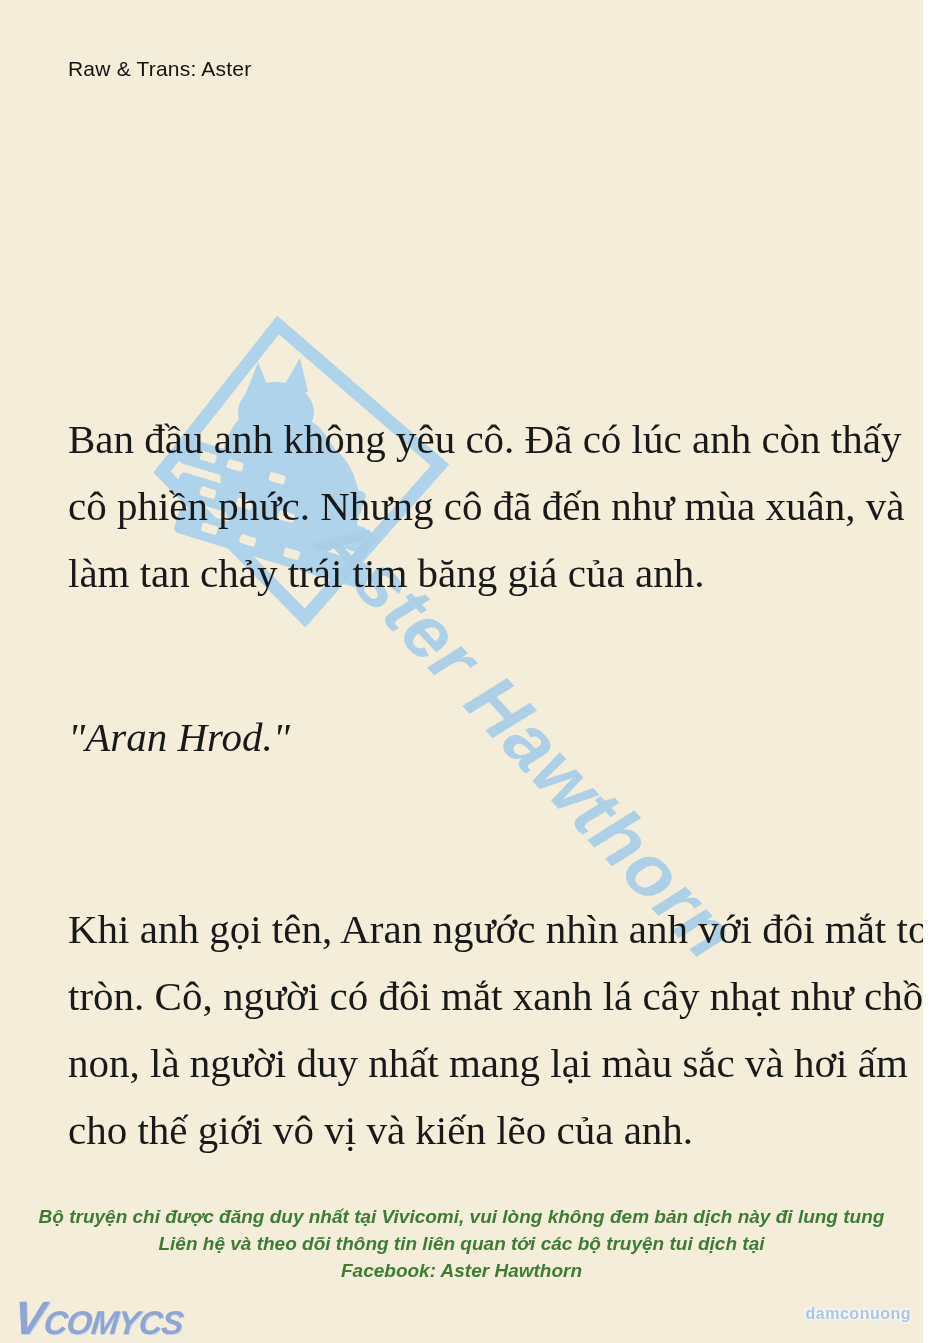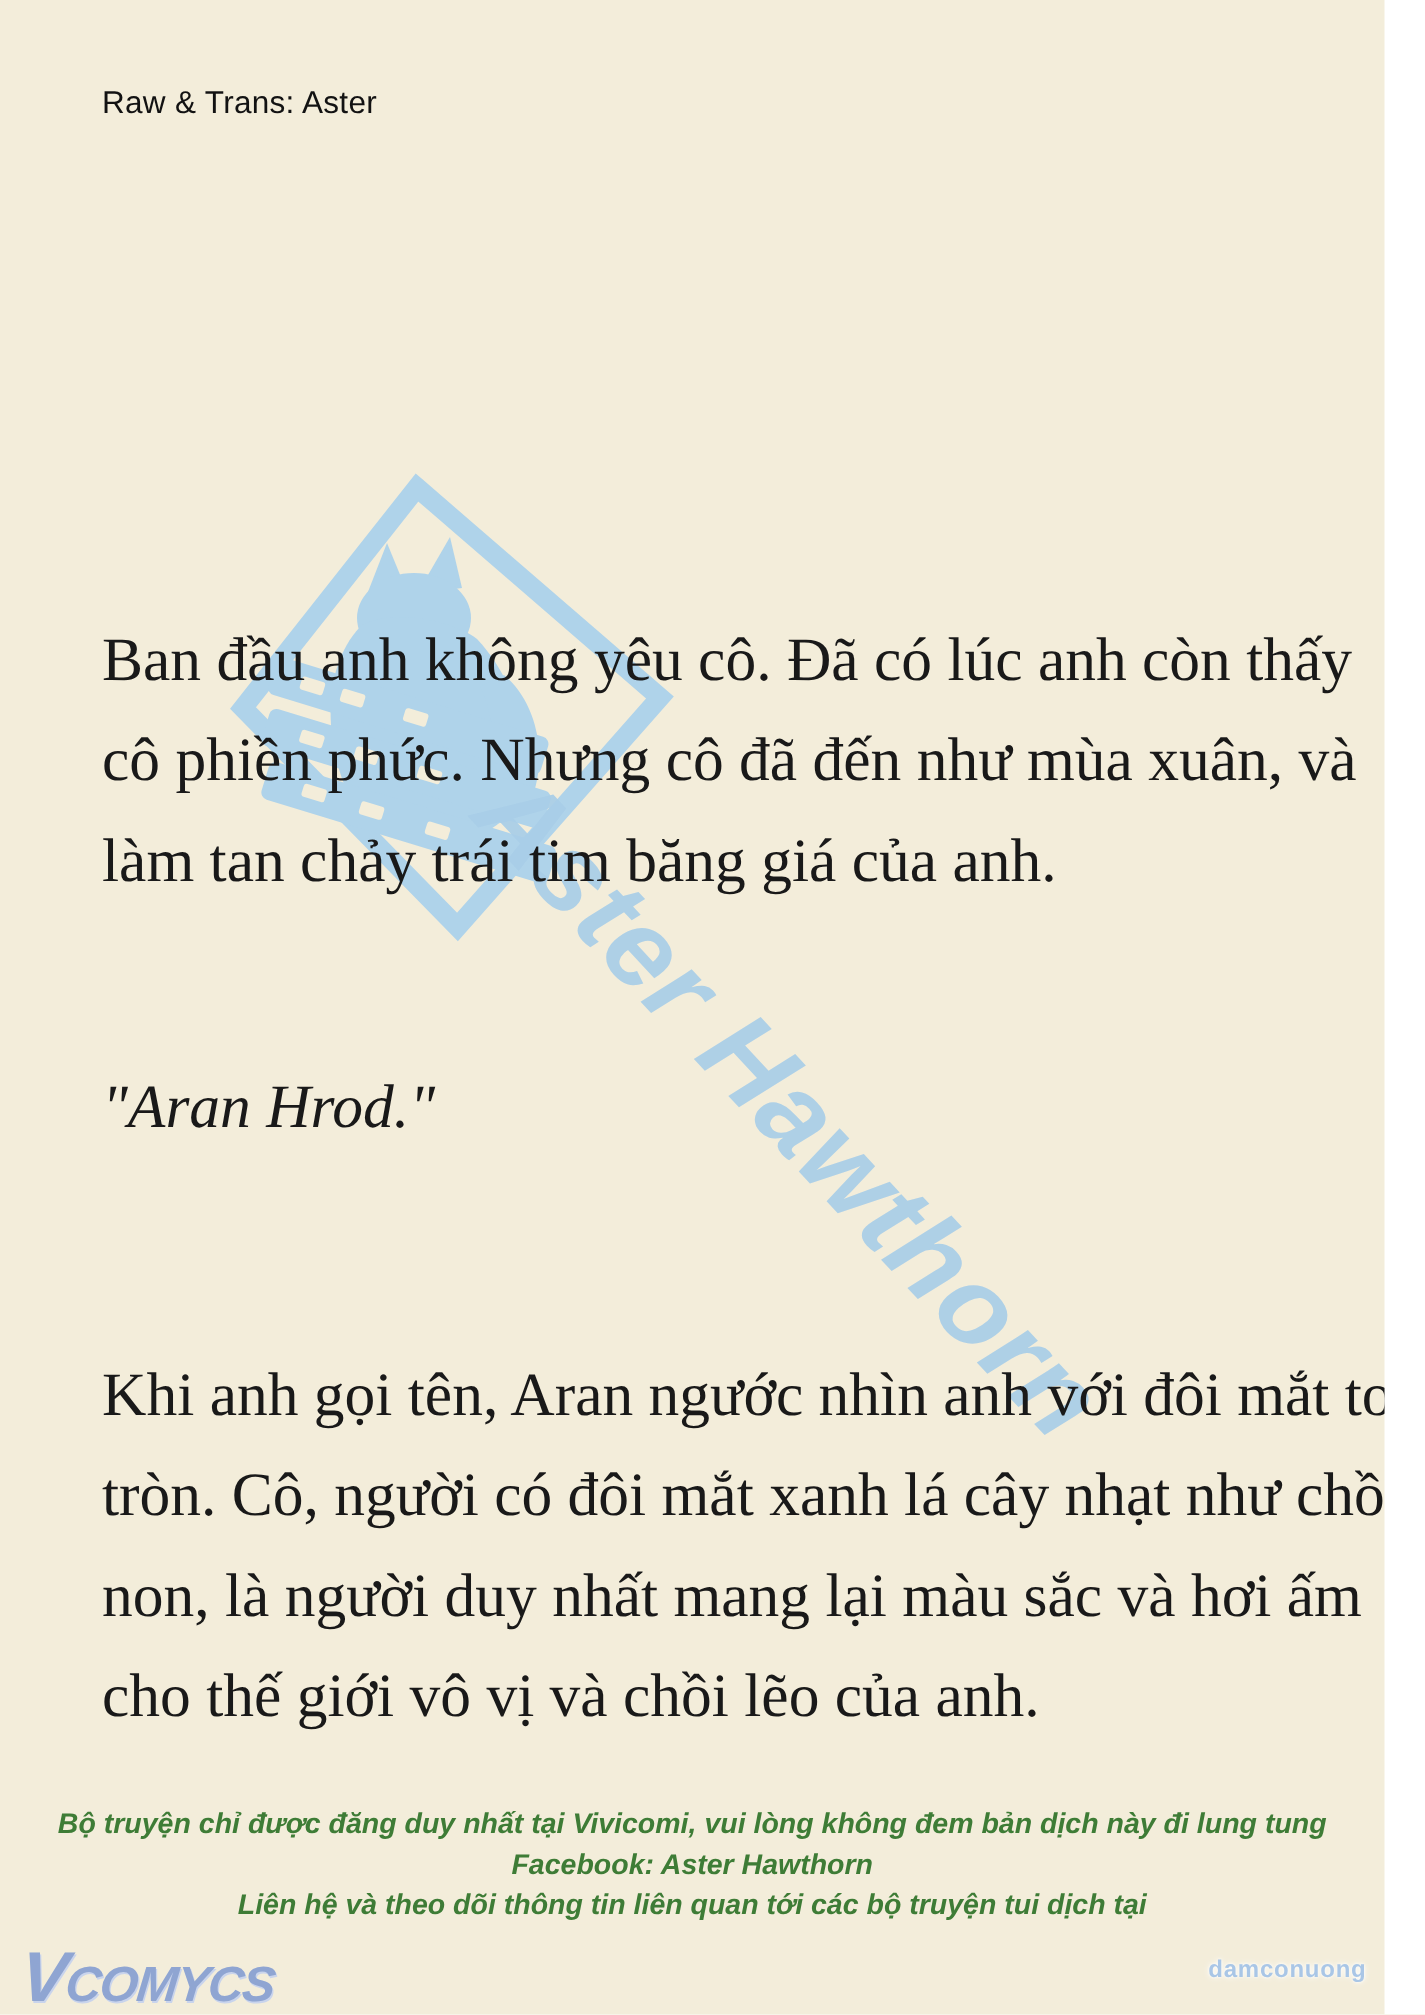--- a/index.html
+++ b/index.html
@@ -129,25 +129,25 @@
   </div>
 
   <div class="para p3">
     <div>"Aran Hrod."</div>
   </div>
 
   <div class="para p4">
     <div>Khi anh gọi tên, Aran ngước nhìn anh với đôi mắt to</div>
     <div>tròn. Cô, người có đôi mắt xanh lá cây nhạt như chồi</div>
     <div>non, là người duy nhất mang lại màu sắc và hơi ấm</div>
-    <div>cho thế giới vô vị và chồi lẽo của anh.</div>
+    <div>cho thế giới vô vị và kiến lẽo của anh.</div>
   </div>
 
   <div class="footer">
     <div>Bộ truyện chỉ được đăng duy nhất tại Vivicomi, vui lòng không đem bản dịch này đi lung tung</div>
+    <div>Liên hệ và theo dõi thông tin liên quan tới các bộ truyện tui dịch tại</div>
     <div>Facebook: Aster Hawthorn</div>
-    <div>Liên hệ và theo dõi thông tin liên quan tới các bộ truyện tui dịch tại</div>
   </div>
 
   <div class="vcomycs">VCOMYCS</div>
   <div class="damconuong">damconuong</div>
 
 </div>
 
 </body></html>

